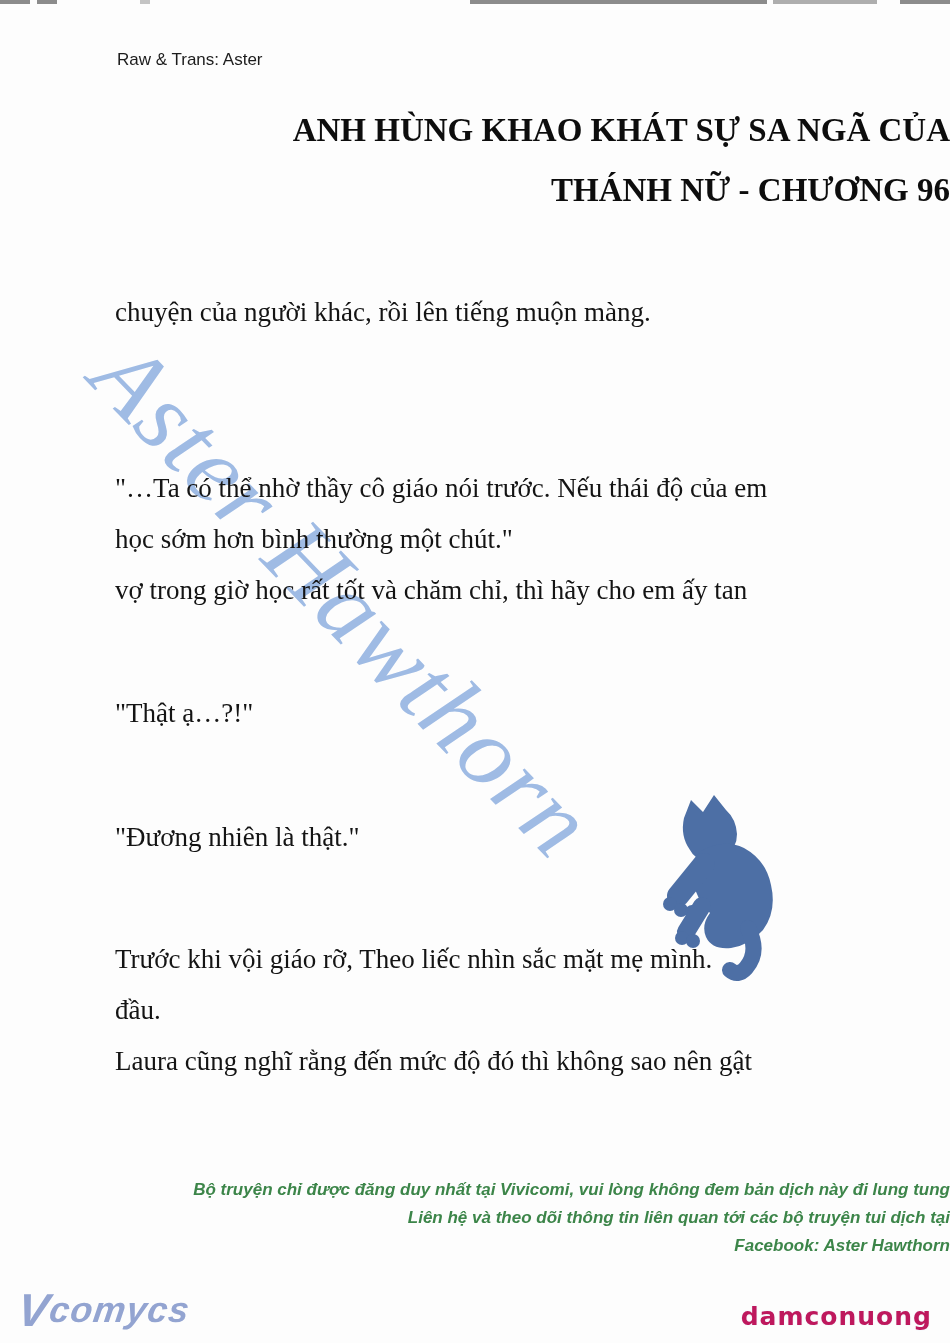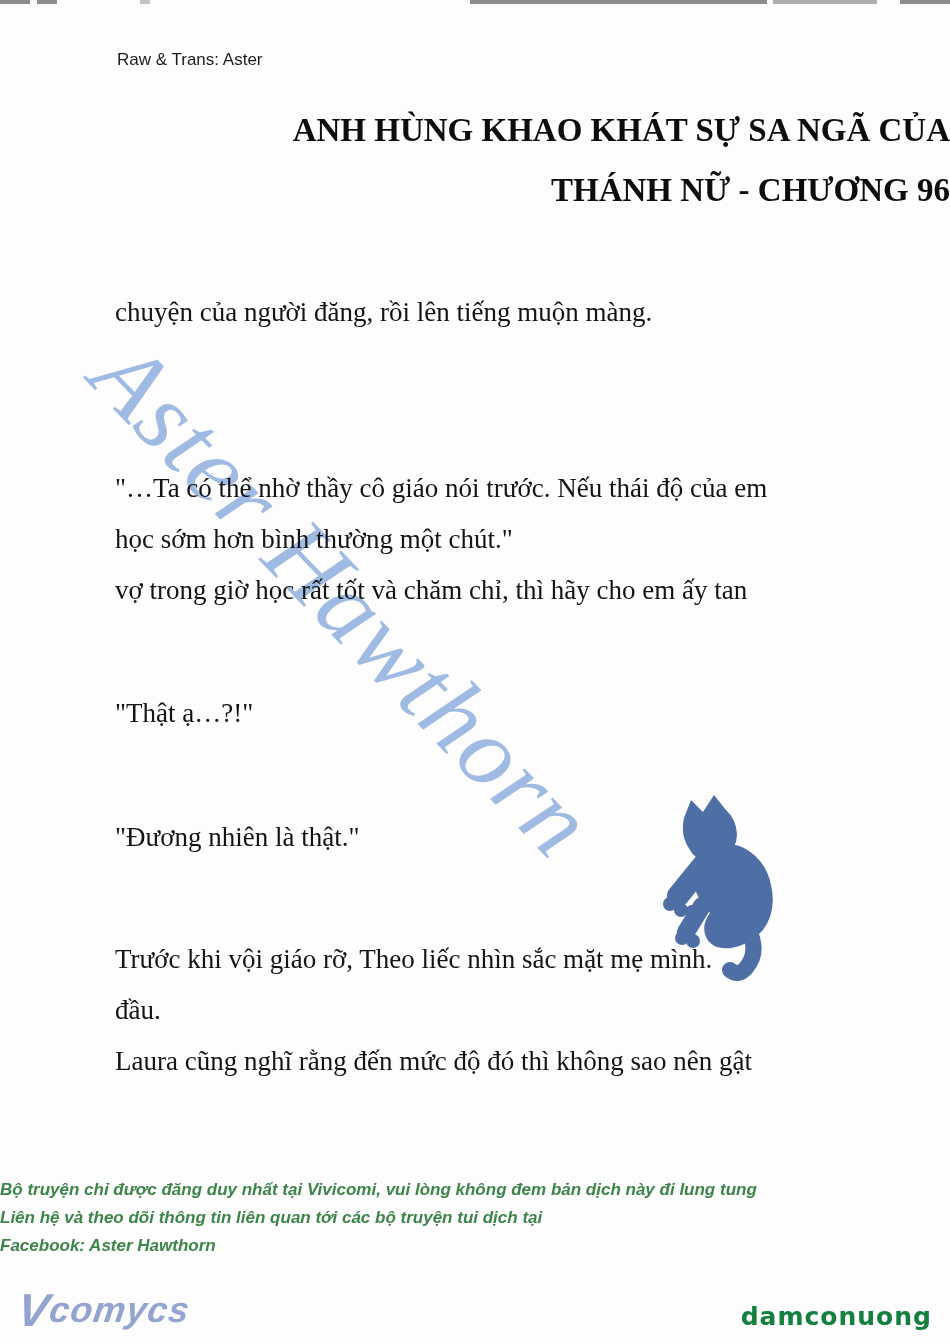--- a/index.html
+++ b/index.html
@@ -25,34 +25,34 @@
     position:absolute;left:0;top:100px;width:100%;margin:0;z-index:3;
     text-align:right;font-weight:bold;font-size:33px;line-height:60px;color:#0d0d0d;
   }
   .title span{display:block;}
   .para{
     position:absolute;left:115px;width:735px;z-index:3;
     font-size:27px;line-height:51px;color:#141414;
   }
   .p1{top:287px}.p2{top:463px}.p3{top:688px}.p4{top:812px}.p5{top:934px}
   .footer{
-    position:absolute;left:0;top:1176px;width:100%;z-index:3;text-align:left;
+    position:absolute;left:0;top:1176px;width:100%;z-index:3;text-align:right;
     font-family:"Liberation Sans",sans-serif;font-style:italic;font-weight:bold;
     font-size:17px;line-height:28px;color:#3c8549;
   }
   .logo-left{
     position:absolute;left:18px;top:1283px;z-index:3;
     font-family:"Liberation Sans",sans-serif;font-style:italic;font-weight:bold;
     font-size:36px;color:#93a4d1;transform:skewX(-8deg);letter-spacing:1px;
   }
   .logo-left .big{font-size:46px;vertical-align:-4px;}
   .logo-right{
     position:absolute;right:18px;top:1302px;z-index:3;
     font-family:"DejaVu Sans",sans-serif;font-weight:bold;font-size:25px;
-    color:#15803d;letter-spacing:1px;text-shadow:0 0 2px #e9f1fb;
+    color:#be185d;letter-spacing:1px;text-shadow:0 0 2px #e9f1fb;
   }
 </style>
 </head>
 <body>
 
 <div class="page">
 
   <div class="topseg" style="left:0;width:30px"></div>
   <div class="topseg" style="left:37px;width:20px"></div>
   <div class="topseg" style="left:140px;width:10px;opacity:.5"></div>
@@ -76,21 +76,21 @@
   </svg>
 
   <div class="credit">Raw &amp; Trans: Aster</div>
 
   <h1 class="title">
     <span>ANH HÙNG KHAO KHÁT SỰ SA NGÃ CỦA</span>
     <span>THÁNH NỮ - CHƯƠNG 96</span>
   </h1>
 
   <div class="para p1">
-    <div>chuyện của người đăng, rồi lên tiếng muộn màng.</div>
+    <div>chuyện của người khác, rồi lên tiếng muộn màng.</div>
   </div>
 
   <div class="para p2">
     <div>"…Ta có thể nhờ thầy cô giáo nói trước. Nếu thái độ của em</div>
     <div>học sớm hơn bình thường một chút."</div>
     <div>vợ trong giờ học rất tốt và chăm chỉ, thì hãy cho em ấy tan</div>
   </div>
 
   <div class="para p3">
     <div>"Thật ạ…?!"</div>

